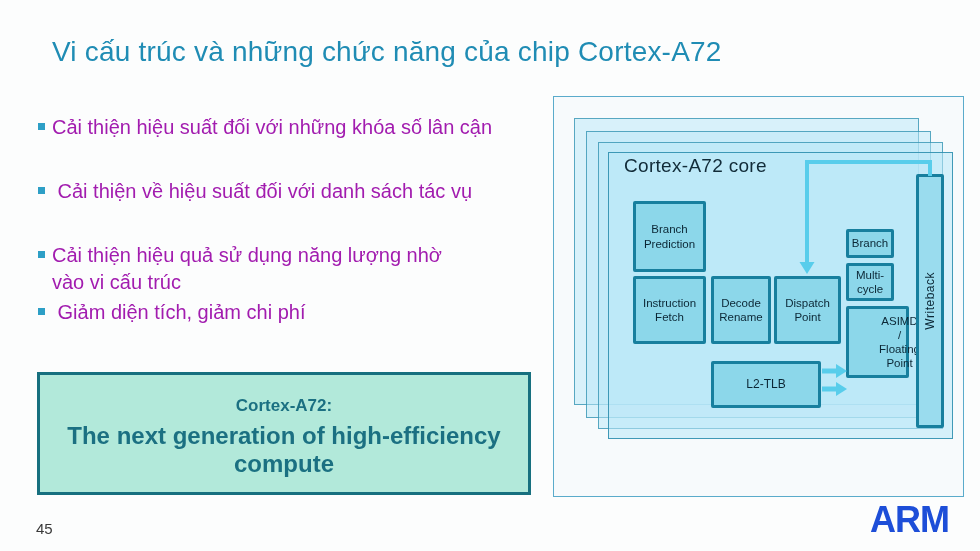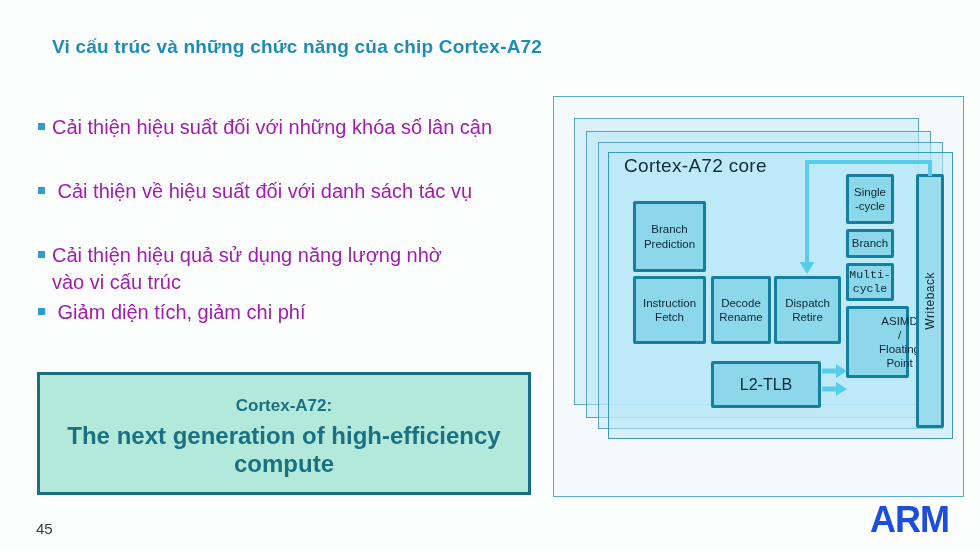--- a/index.html
+++ b/index.html
@@ -3,21 +3,21 @@
 <meta charset="utf-8">
 <style>
   html,body{margin:0;padding:0;}
   .slide{
     position:relative; width:980px; height:551px; overflow:hidden;
     background:#fcfdfd; font-family:"Liberation Sans", sans-serif;
   }
   
   .title{
     position:absolute; left:52px; top:36px; margin:0;
-    font-size:19px; font-weight:bold; color:#1f8cb4; letter-spacing:0.2px;
+    font-size:28px; font-weight:normal; color:#1f8cb4; letter-spacing:0.2px;
   }
   
   .bullet{ position:absolute; left:38px; display:flex; align-items:flex-start; }
   .bullet .sq{
     flex:0 0 auto; width:7px; height:7px; margin-top:9px; background:#2d9fc6;
   }
   .bullet .btxt{
     margin-left:7px; font-size:20px; line-height:27px; color:#a21caf;
   }
   .nowrap .btxt{ white-space:pre; }
@@ -57,24 +57,24 @@
     display:flex; align-items:center; justify-content:center;
     text-align:center; font-size:11.5px; line-height:1.22; color:#0b2735;
     white-space:pre-line;
   }
   #blk-branch-prediction{ left:79px;  top:104px; width:73px;  height:71px; }
   #blk-instruction-fetch{ left:79px;  top:179px; width:73px;  height:68px; }
   #blk-decode-rename   { left:157px; top:179px; width:60px;  height:68px; }
   #blk-dispatch-retire { left:220px; top:179px; width:67px;  height:68px; }
   #blk-single-cycle    { left:292px; top:77px;  width:48px;  height:50px; }
   #blk-branch          { left:292px; top:132px; width:48px;  height:29px; }
-  #blk-multi-cycle     { left:292px; top:166px; width:48px;  height:38px;font-family:Liberation Mono, monospace; }
+  #blk-multi-cycle     { left:292px; top:166px; width:48px;  height:38px; }
   #blk-asimd           { left:292px; top:209px; width:63px;  height:72px;padding-left:44px; }
   #blk-load-store      { left:290px; top:286px; width:65px;  height:46px; }
-  #blk-l2-tlb          { left:157px; top:264px; width:110px; height:47px; font-size:16px; }
+  #blk-l2-tlb          { left:157px; top:264px; width:110px; height:47px; font-size:12px; }
   #blk-writeback{
     left:362px; top:77px; width:28px; height:254px; background:#9adcee; font-size:12px;
   }
   #blk-writeback span{
     writing-mode:vertical-rl; transform:rotate(180deg); letter-spacing:0.5px;
   }
   .arrows{ position:absolute; left:0; top:0; pointer-events:none; }
   
   .pagenum{ position:absolute; left:36px; top:520px; font-size:15px; color:#3a3a3a; }
   .arm-logo{
@@ -120,23 +120,21 @@
 
     <div class="core-label">Cortex-A72 core</div>
 
     <div class="blk" id="blk-branch-prediction">Branch
 Prediction</div>
     <div class="blk" id="blk-instruction-fetch">Instruction
 Fetch</div>
     <div class="blk" id="blk-decode-rename">Decode
 Rename</div>
     <div class="blk" id="blk-dispatch-retire">Dispatch
-Retire</div>
-    <div class="blk" id="blk-single-cycle">Single
--cycle</div>
+Point</div>
     <div class="blk" id="blk-branch">Branch</div>
     <div class="blk" id="blk-multi-cycle">Multi-
 cycle</div>
     <div class="blk" id="blk-asimd">ASIMD /
 Floating
 Point</div>
     <div class="blk" id="blk-l2-tlb">L2-TLB</div>
     <div class="blk" id="blk-writeback">
       <span>Writeback</span>
     </div>

